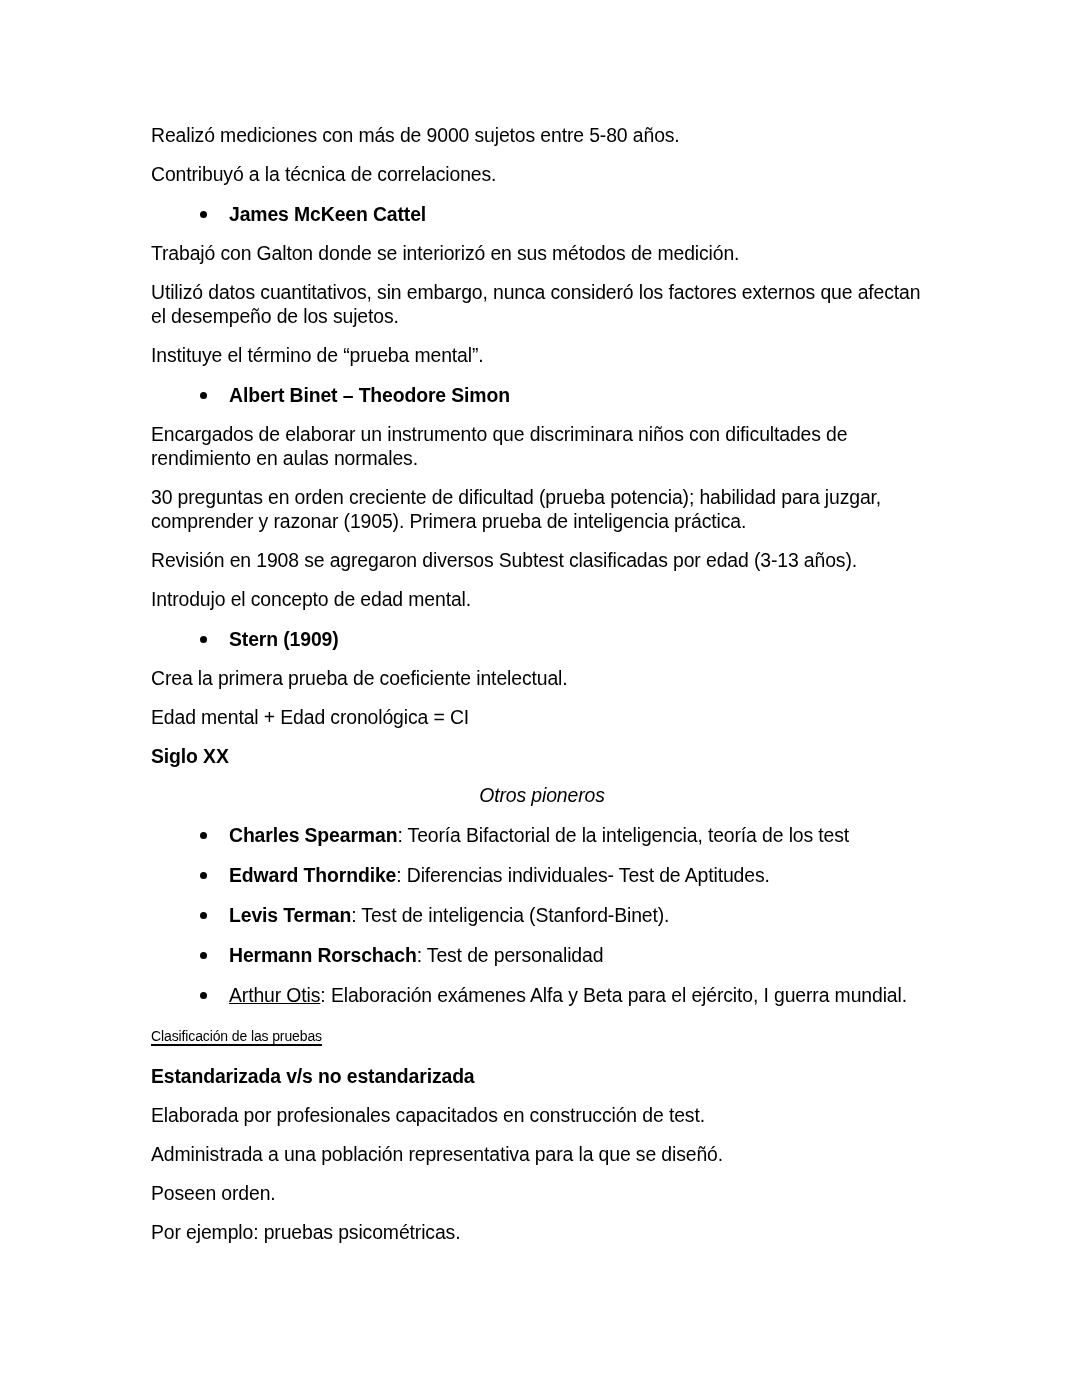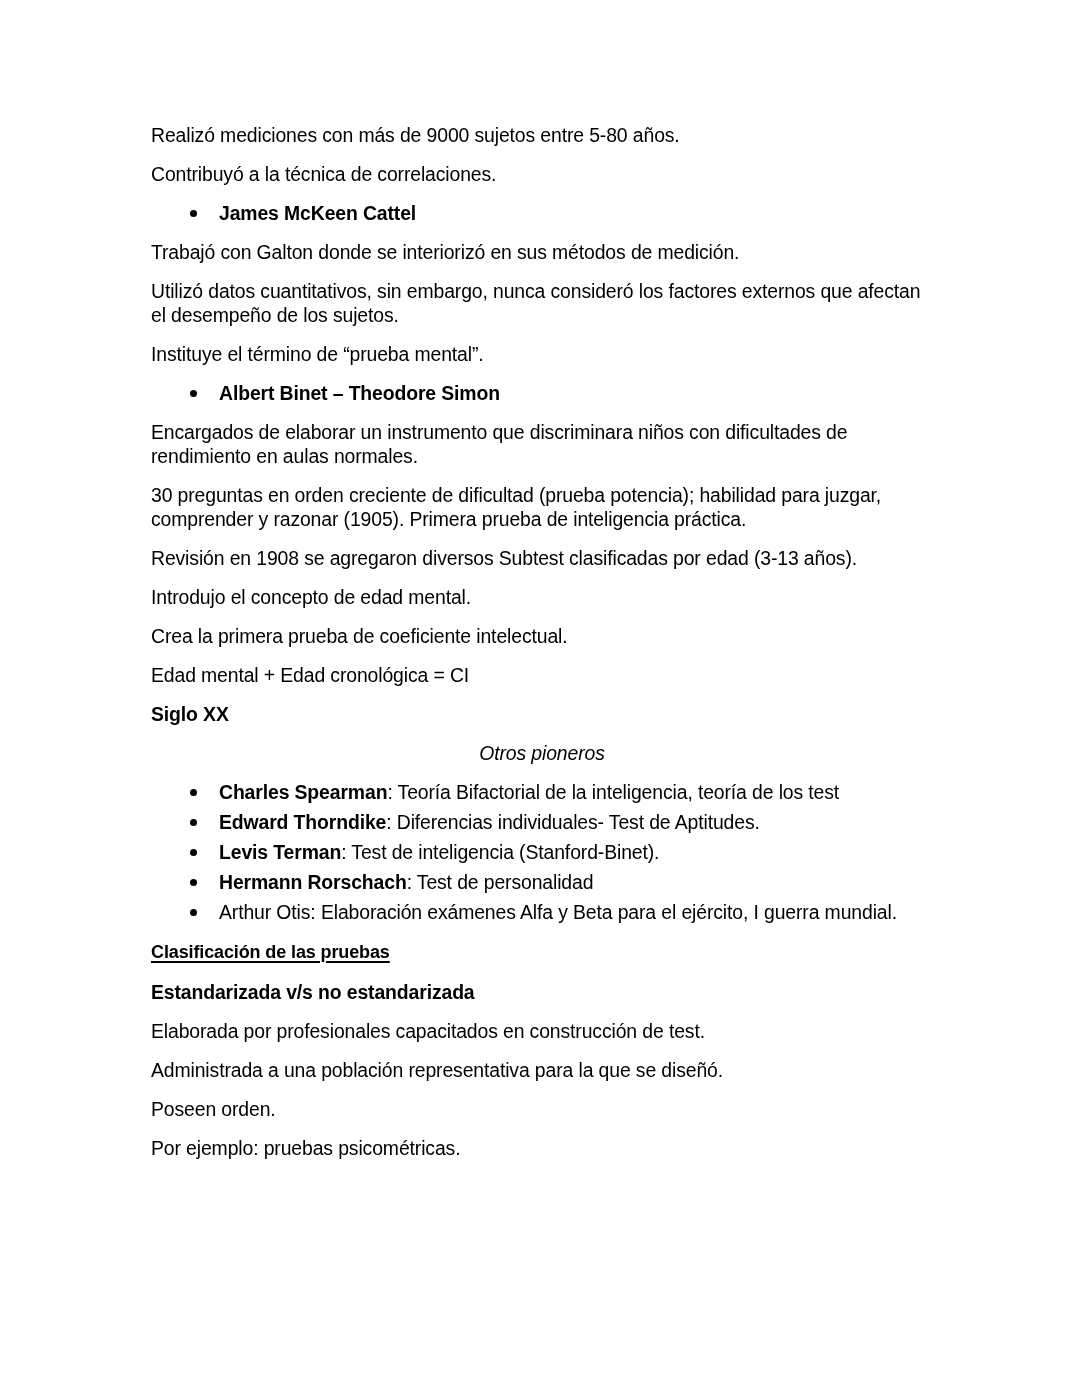--- a/index.html
+++ b/index.html
@@ -25,51 +25,51 @@
     font-size: 19.4px;
     line-height: 24px;
     letter-spacing: -0.12px;
   }
   .para {
     margin: 0 0 15px 0;
   }
   .bold { font-weight: 700; }
   .italic { font-style: italic; text-align: center; }
   .heading-underline {
-    font-weight: 700;
-    font-size: 18px;
+    font-weight: 400;
+    font-size: 14px;
     line-height: 26px;
     text-decoration: underline;
     text-decoration-thickness: 2px;
     text-underline-offset: 3px;
     margin: 0 0 15px 0;
   }
   ul.bullet-list {
     list-style: none;
     margin: 0 0 15px 0;
     padding: 0;
   }
   li.bullet-item, .bullet-para {
     position: relative;
     padding-left: 62px;
-    margin: 6px;
+    margin: 16px;
   }
   .bullet-para { margin-bottom: 15px; }
   li.bullet-item::before, .bullet-para::before {
     content: "";
     position: absolute;
     left: 33px;
     top: 8.5px;
     width: 7px;
     height: 7px;
     border-radius: 50%;
     background: #000000;
   }
   .pioneer-name { font-weight: 700; }
-  .pioneer-name.plain { font-weight: 400; }
+  .pioneer-name.plain { font-weight: 400; text-decoration: underline; }
 </style>
 </head>
 <body>
 
 <div class="page">
   <div class="doc">
 
     <p class="para">Realizó mediciones con más de 9000 sujetos entre 5-80 años.</p>
     <p class="para">Contribuyó a la técnica de correlaciones.</p>
 
@@ -77,20 +77,21 @@
     <p class="para">Trabajó con Galton donde se interiorizó en sus métodos de medición.</p>
     <p class="para">Utilizó datos cuantitativos, sin embargo, nunca consideró los factores externos que afectan el desempeño de los sujetos.</p>
     <p class="para">Instituye el término de “prueba mental”.</p>
 
     <div class="bullet-para bold">Albert Binet – Theodore Simon</div>
     <p class="para">Encargados de elaborar un instrumento que discriminara niños con dificultades de rendimiento en aulas normales.</p>
     <p class="para">30 preguntas en orden creciente de dificultad (prueba potencia); habilidad para juzgar, comprender y razonar (1905). Primera prueba de inteligencia práctica.</p>
     <p class="para">Revisión en 1908 se agregaron diversos Subtest clasificadas por edad (3-13 años).</p>
     <p class="para">Introdujo el concepto de edad mental.</p>
 
+    <div class="bullet-para bold">Stern (1909)</div>
     <p class="para">Crea la primera prueba de coeficiente intelectual.</p>
     <p class="para">Edad mental + Edad cronológica = CI</p>
 
     <p class="para bold">Siglo XX</p>
     <p class="para italic">Otros pioneros</p>
 
     <ul class="bullet-list">
       <li class="bullet-item"><span class="pioneer-name">Charles Spearman</span><span>: Teoría Bifactorial de la inteligencia, teoría de los test</span></li>
       <li class="bullet-item"><span class="pioneer-name">Edward Thorndike</span><span>: Diferencias individuales- Test de Aptitudes.</span></li>
       <li class="bullet-item"><span class="pioneer-name">Levis Terman</span><span>: Test de inteligencia (Stanford-Binet).</span></li>

